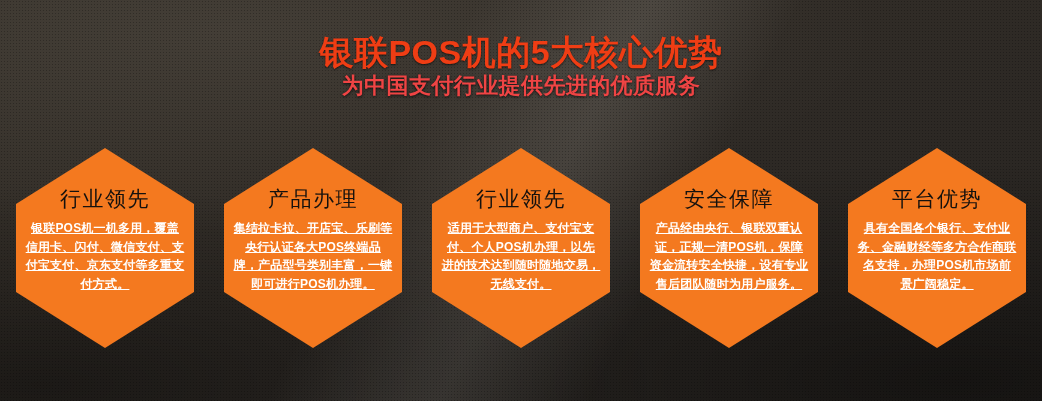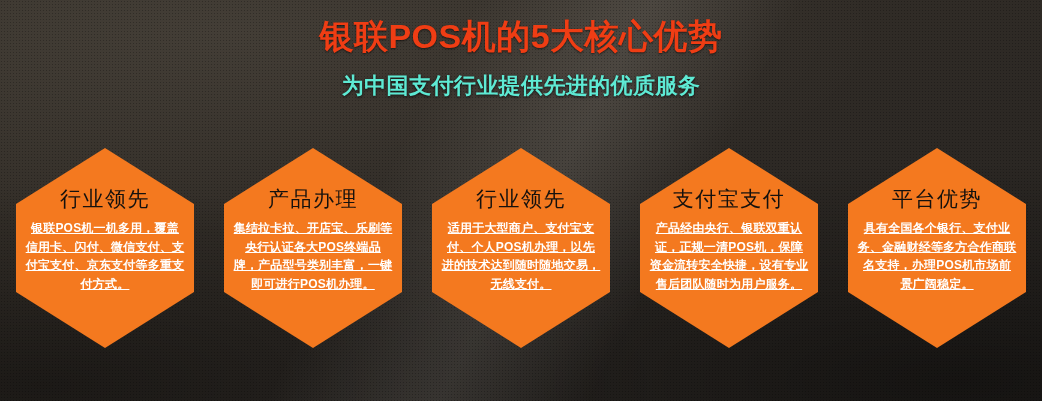--- a/index.html
+++ b/index.html
@@ -44,35 +44,35 @@
     background-size: 3px 3px;
     opacity: 0.85;
     pointer-events: none;
   }
 
   
   #header {
     position: absolute;
     top: 0; left: 0; right: 0;
     text-align: center;
-    padding-top: 17px;
+    padding-top: 33px;
   }
   #title {
     font-size: 34px;
     font-weight: bold;
     letter-spacing: 0.5px;
     color: #ef3d14;
     line-height: 1.12;
     text-shadow: 0 1px 2px rgba(0,0,0,0.55);
   }
   #subtitle {
-    margin-top: 18px;
+    margin-top: 2px;
     font-size: 22px;
     font-weight: bold;
-    color: #5eead4;
+    color: #ef4444;
     letter-spacing: 0.4px;
     line-height: 1.2;
     text-shadow: 0 1px 3px rgba(0,0,0,0.75);
   }
 
   
   #hex-row {
     position: absolute;
     left: 16px;
     right: 16px;
@@ -141,21 +141,21 @@
     <div class="hex-title">产品办理</div>
     <div class="hex-body">集结拉卡拉、开店宝、乐刷等央行认证各大POS终端品牌，产品型号类别丰富，一键即可进行POS机办理。</div>
   </div>
 
   <div class="hex-card">
     <div class="hex-title">行业领先</div>
     <div class="hex-body">适用于大型商户、支付宝支付、个人POS机办理，以先进的技术达到随时随地交易，无线支付。</div>
   </div>
 
   <div class="hex-card">
-    <div class="hex-title">支付宝支付</div>
+    <div class="hex-title">安全保障</div>
     <div class="hex-body">产品经由央行、银联双重认证，正规一清POS机，保障资金流转安全快捷，设有专业售后团队随时为用户服务。</div>
   </div>
 
   <div class="hex-card">
     <div class="hex-title">平台优势</div>
     <div class="hex-body">具有全国各个银行、支付业务、金融财经等多方合作商联名支持，办理POS机市场前景广阔稳定。</div>
   </div>
 
 </div>
 

